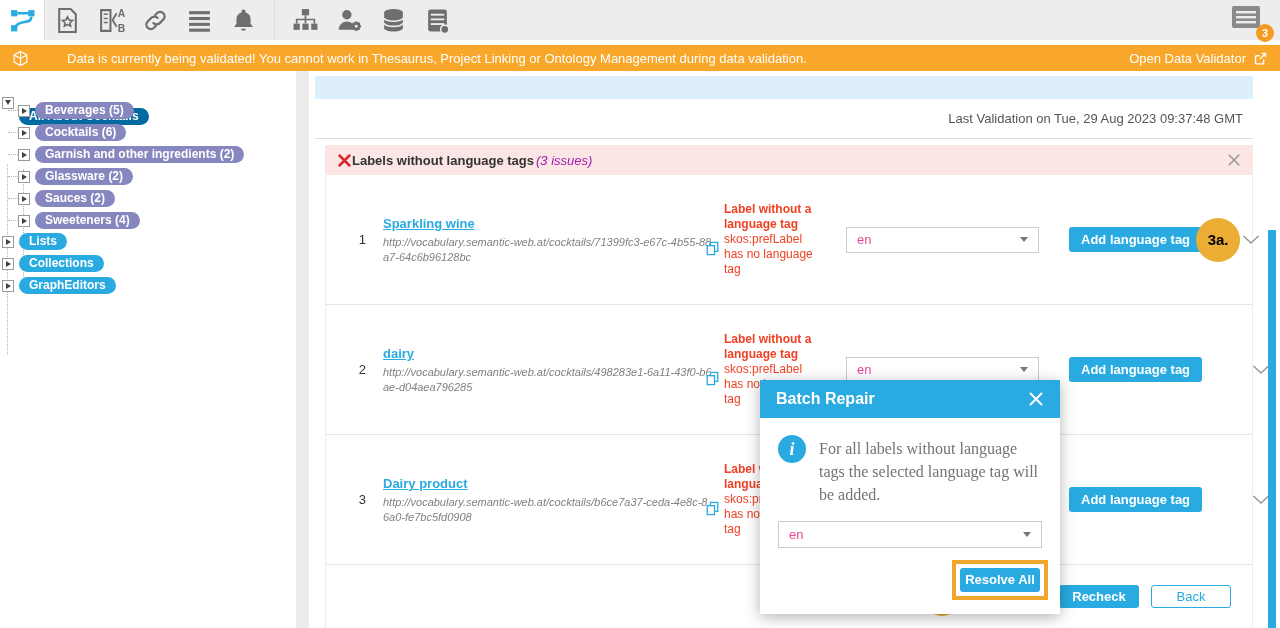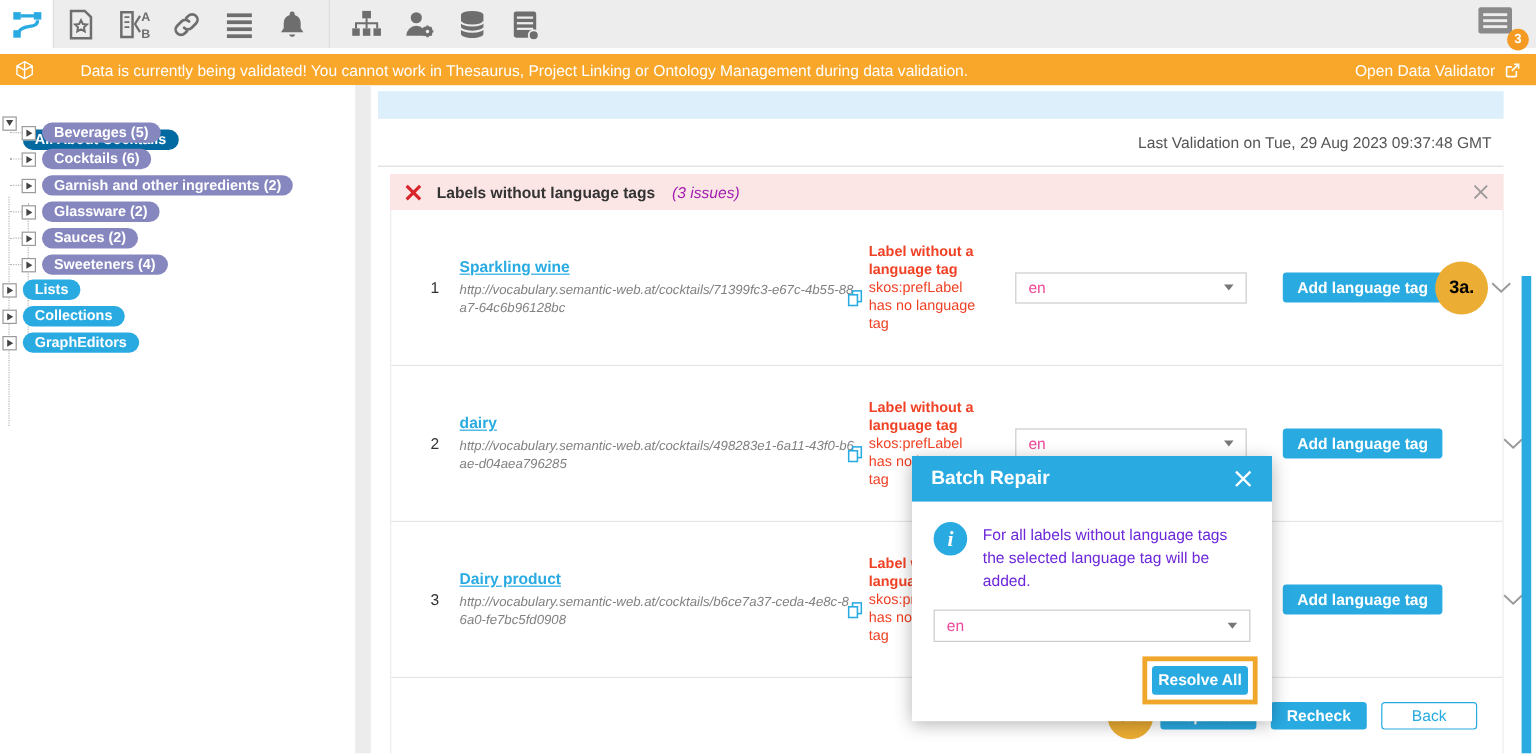--- a/index.html
+++ b/index.html
@@ -37,21 +37,21 @@
   .pill.blue   { background:#29abe2; }
   .dotv { position:absolute; border-left:1px dotted #b5b5b5; width:0; }
   .doth { position:absolute; border-top:1px dotted #b5b5b5; height:0; }
 
   
   .bluebar { left:315px; top:76px; width:938px; height:23px; background:#dceffa; }
   .lastval { left:315px; top:99px; width:938px; height:40px; border-bottom:1px solid #ddd;
              font-size:13px; color:#555; text-align:right; line-height:40px; padding-right:10px; }
 
   .panel { left:325px; top:145px; width:928px; }
-  .panel-header { height:30px; background:#fbe5e5; display:flex; align-items:center; padding:0 12px; gap:12px; }
+  .panel-header { height:30px; background:#fbe5e5; display:flex; align-items:center; padding:0 12px; }
   .panel-title { font-size:13px; font-weight:bold; color:#333; }
   .issues { font-size:13px; font-style:italic; color:#a21caf; margin-left:2px; }
   .ph-spacer { flex:1; }
   .rows { background:#fff; border-left:1px solid #ececec; border-right:1px solid #ececec; }
   .row { height:130px; display:flex; align-items:center; border-bottom:1px solid #e5e5e5; padding-left:20px; }
   .c-num { width:20px; text-align:right; font-size:13px; color:#333; flex:none; }
   .c-label { width:325px; margin-left:17px; flex:none; }
   .c-label a { color:#29abe2; font-size:13px; font-weight:bold; text-decoration:underline; }
   .uri { font-size:11px; font-style:italic; color:#808080; line-height:1.35; margin-top:3px; word-break:break-all; width:330px; }
   .c-issue { width:100px; margin-left:16px; flex:none; color:#f04124; font-size:12px; line-height:1.25; position:relative; }
@@ -78,21 +78,21 @@
   
   .modal { left:760px; top:380px; width:300px; background:#fff; box-shadow:0 3px 14px rgba(0,0,0,.3); z-index:10; }
   .modal-head { height:38px; background:#29abe2; color:#fff; display:flex; align-items:center; padding:0 16px; }
   .modal-title { font-size:16px; font-weight:bold; }
   .modal-head .x { margin-left:auto; cursor:pointer; }
   .modal-body { padding:17px 18px 14px; }
   .info-row { display:flex; gap:13px; align-items:flex-start; }
   .info-ic { width:28px; height:28px; border-radius:50%; background:#29abe2; color:#fff; flex:none;
              font-family:"Liberation Serif",serif; font-style:italic; font-weight:bold; font-size:18px;
              display:flex; align-items:center; justify-content:center; }
-  .info-tx { font-size:13px; color:#6d28d9; line-height:1.45; padding-top:2px; }
+  .info-tx { font-size:16px; color:#737373; line-height:1.45; padding-top:2px;font-family:Liberation Serif, serif; }
   .modal .sel { width:100%; height:27px; margin-top:14px; }
   .resolve-wrap { float:right; border:4px solid #f0a62b; padding:4px; margin-top:12px; margin-right:-6px; }
   .resolve-btn { width:80px; height:24px; }
   .modal-body::after { content:""; display:block; clear:both; }
 
   
   .vscroll { left:1268px; top:230px; width:8px; height:398px; background:#29abe2; z-index:20; }
 </style>
 </head>
 <body>

